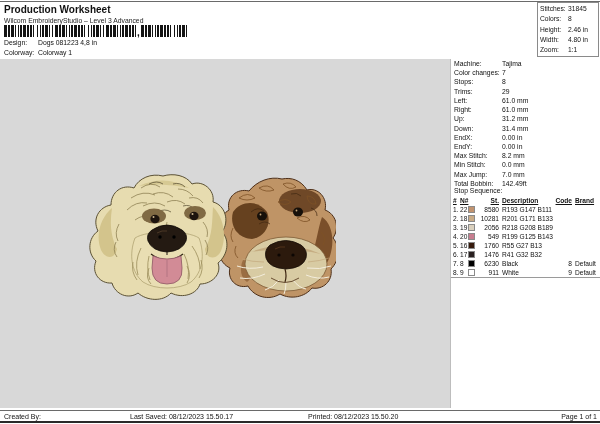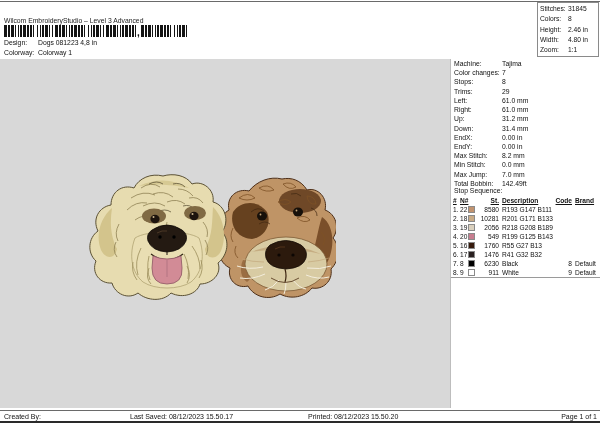--- a/index.html
+++ b/index.html
@@ -68,20 +68,21 @@
   .f-page{right:3px;}
   .f-line2{position:absolute;left:0;top:421px;width:600px;height:2px;background:#2a2a2a;}
 </style>
 </head>
 <body>
 
 <div class="page">
 
   <div class="top-rule"></div>
 
+  <div class="title">Production Worksheet</div>
   <div class="subtitle">Wilcom EmbroideryStudio – Level 3 Advanced</div>
   <div class="barcode" id="barcode">
       <span class="bar" style="width: 3px;"></span>
       <span class="gap" style="width: 1px;"></span>
       <span class="bar" style="width: 2px;"></span>
       <span class="gap" style="width: 1px;"></span>
       <span class="bar" style="width: 3px;"></span>
       <span class="gap" style="width: 1px;"></span>
       <span class="bar" style="width: 1px;"></span>
       <span class="gap" style="width: 2px;"></span>

